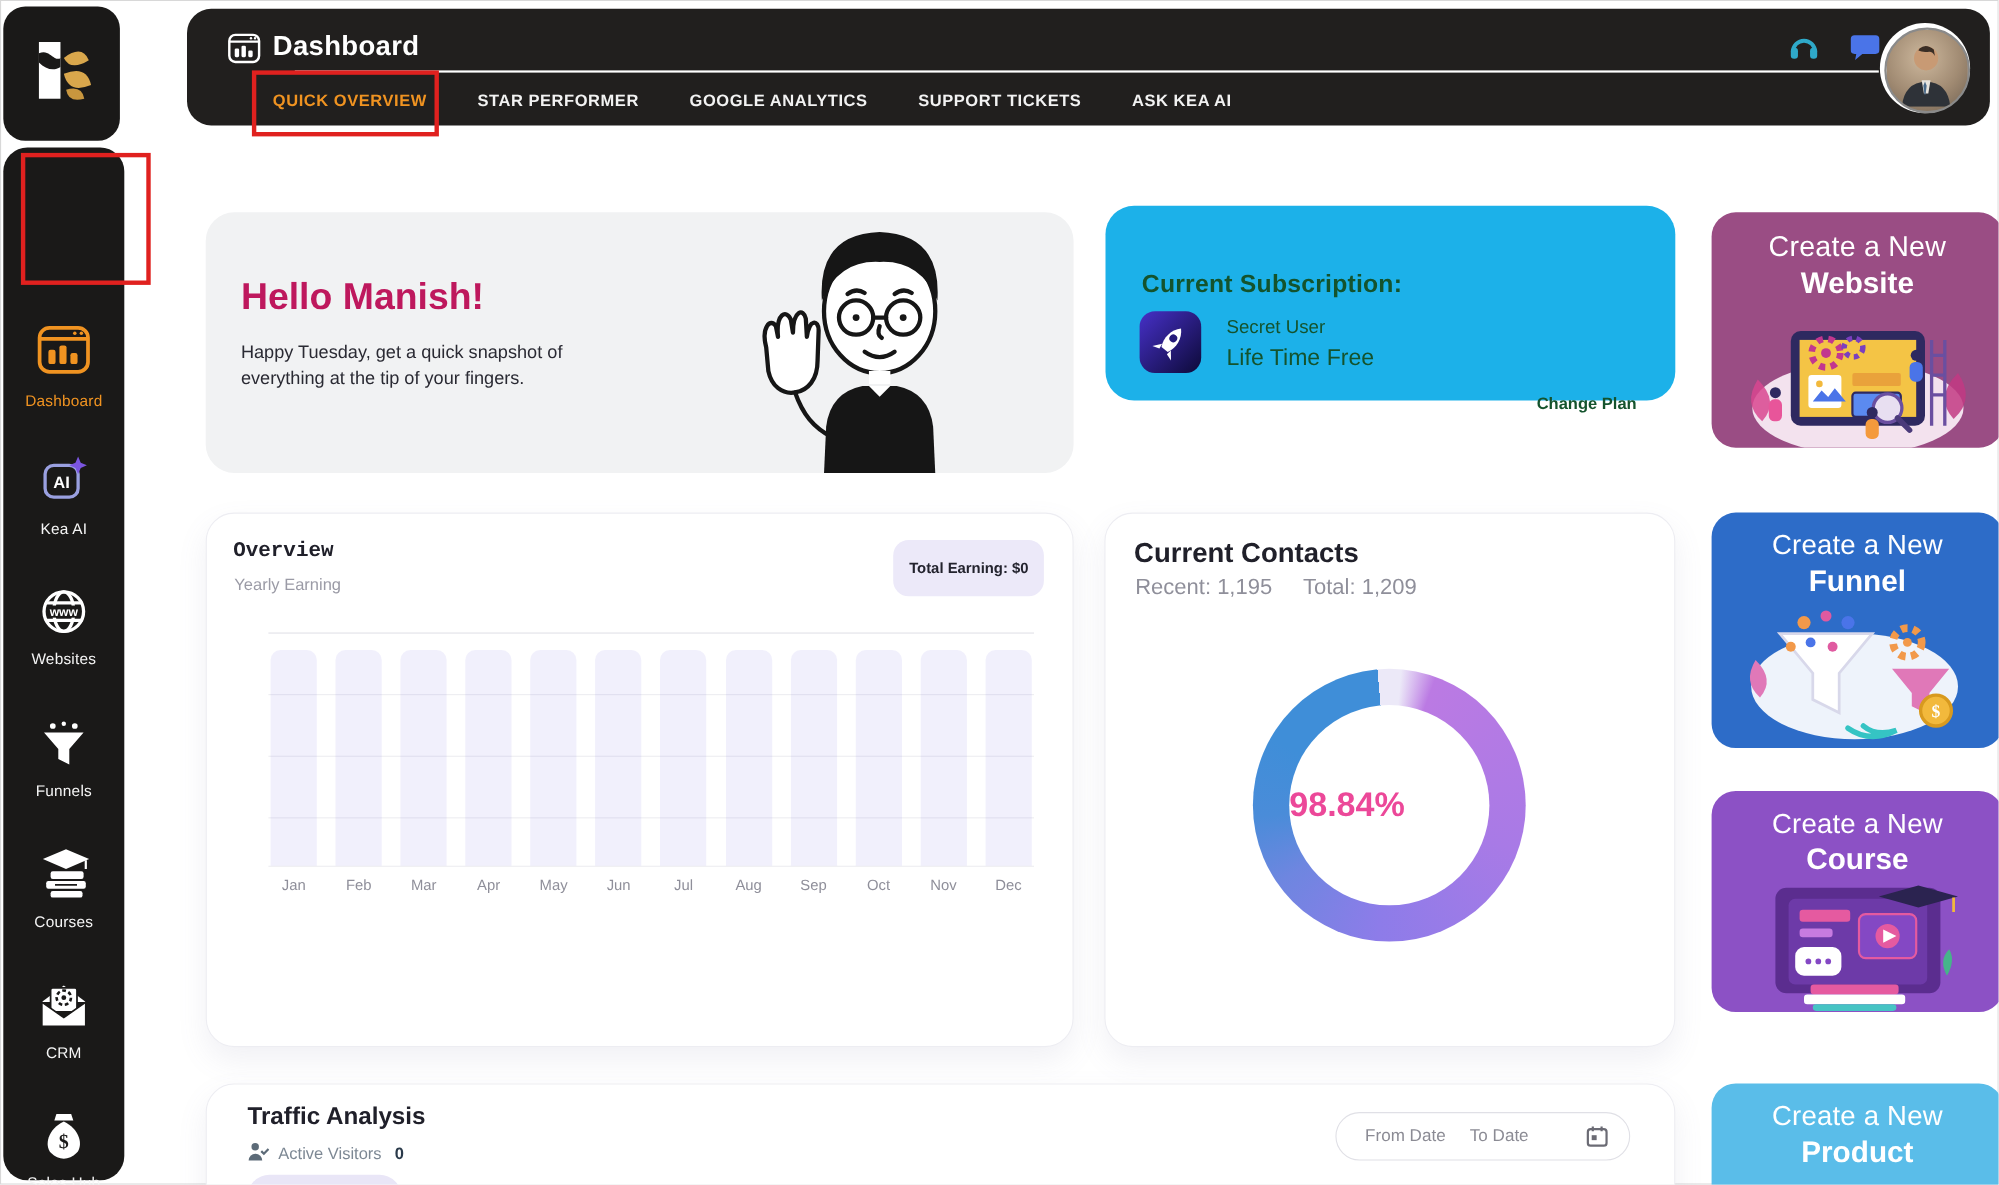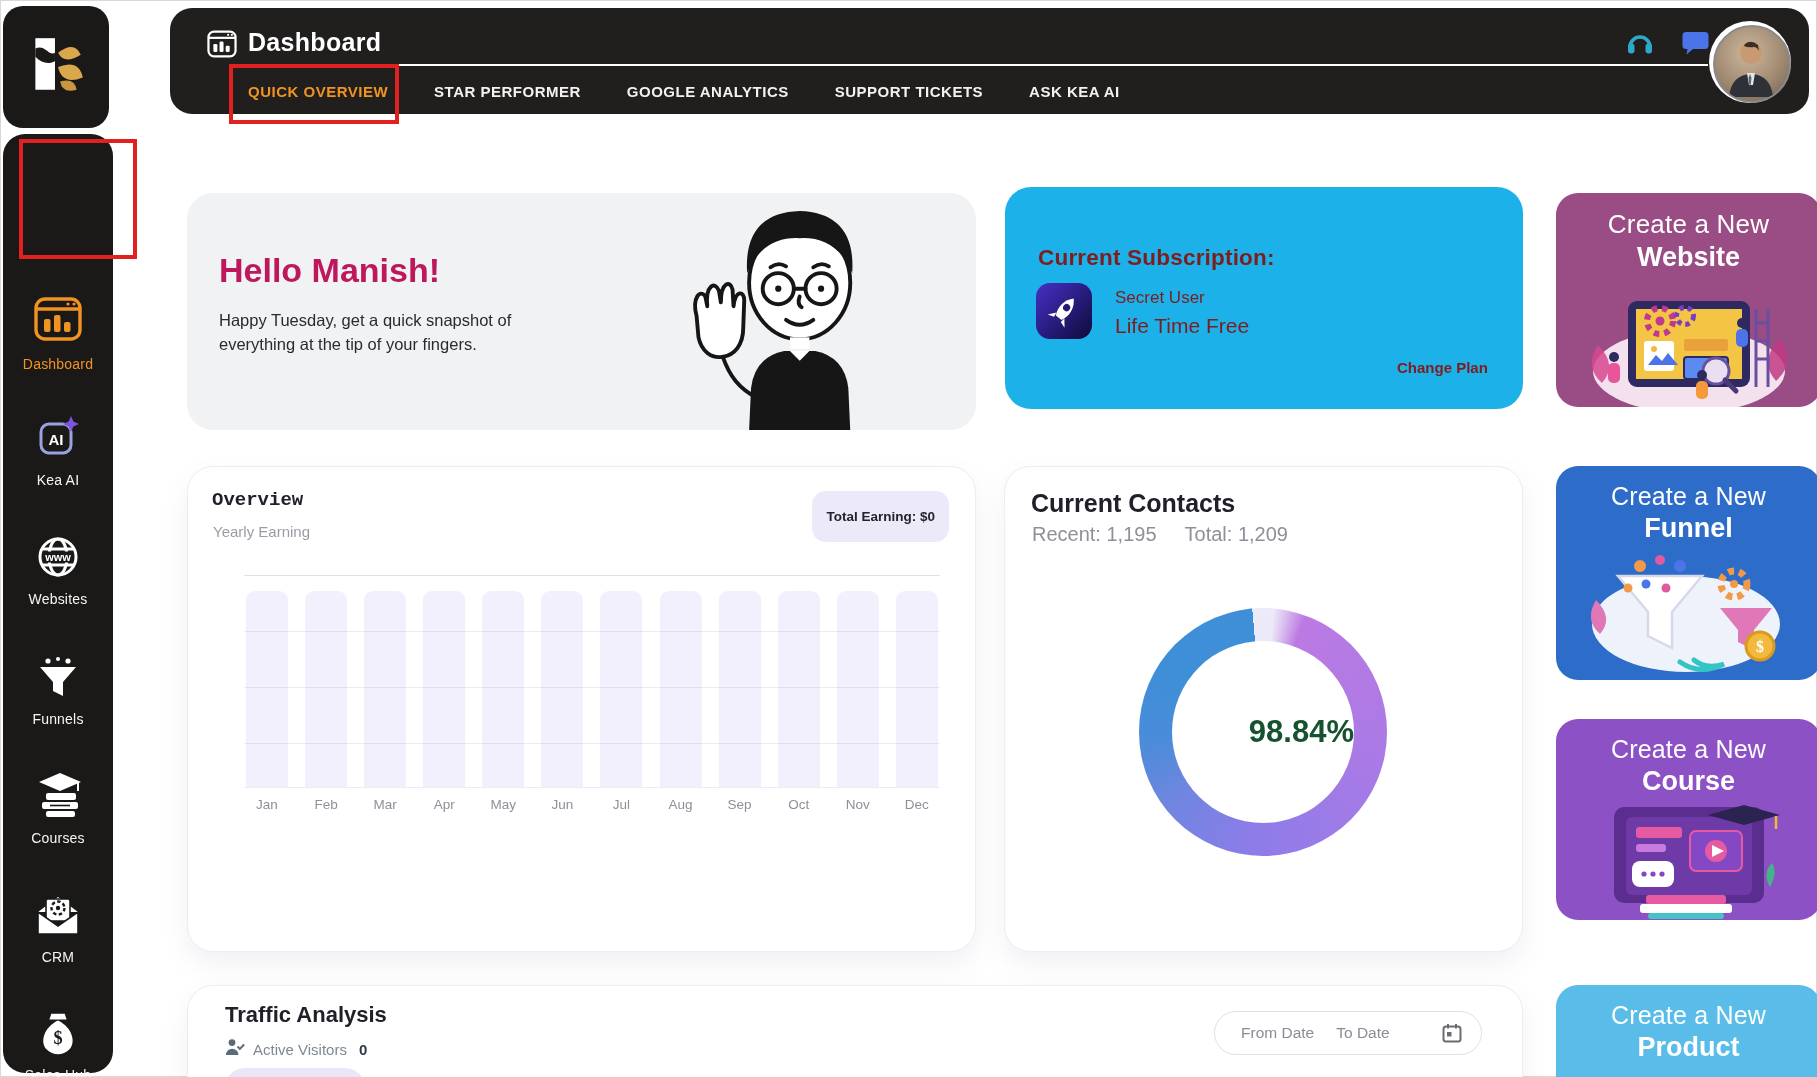--- a/index.html
+++ b/index.html
@@ -27,21 +27,21 @@
   .avatar-inner{width:100%;height:100%;border-radius:50%;border:2px solid #8a8a8a;overflow:hidden;
     background:radial-gradient(circle at 45% 35%,#cdb89d 0%,#a08a72 55%,#6e5f50 100%);position:relative;}
   .avatar-inner svg{position:absolute;left:0;top:0;}
   
   .redbox{border:4px solid #E0211F;box-sizing:border-box;pointer-events:none;}
   
   .card{border-radius:26px;box-sizing:border-box;}
   .hello-card{left:187px;top:193px;width:789px;height:237px;background:#f1f2f3;overflow:hidden;}
   .hello-title{left:32px;top:58px;font-size:34px;font-weight:bold;color:#be185d;}
   .hello-sub{left:32px;font-size:16.5px;color:#2a2a33;}
-  .sub-card{left:1005px;top:187px;width:518px;height:222px;background:#1CB1E9;color:#7f1d1d;}
+  .sub-card{left:1005px;top:187px;width:518px;height:177px;background:#1CB1E9;color:#14532d;}
   .sub-head{left:33px;top:58px;font-size:22.5px;font-weight:bold;letter-spacing:.2px;}
   .rocket-tile{left:31px;top:96px;width:56px;height:56px;border-radius:14px;
     background:linear-gradient(135deg,#4630c8,#0d0a38);display:flex;align-items:center;justify-content:center;}
   .sub-user{left:110px;top:101px;font-size:17px;}
   .sub-plan{left:110px;top:127px;font-size:21px;}
   .change-plan{left:392px;top:172px;font-size:15px;font-weight:600;cursor:pointer;}
   .panel{background:#fff;border:1px solid #ededf2;box-shadow:0 12px 26px rgba(120,120,160,.10);}
   .overview-card{left:187px;top:466px;width:789px;height:486px;}
   .ov-title{left:24px;top:22px;font-size:19px;font-weight:bold;color:#20202a;font-family:Liberation Mono, monospace;}
   .ov-sub{left:25px;top:56px;font-size:15px;color:#9b9ba6;}
@@ -55,21 +55,21 @@
   .months{position:absolute;left:2px;right:2px;top:222px;display:flex;justify-content:space-between;}
   .months span{width:42px;text-align:center;font-size:13.5px;color:#8f8f9a;}
   .contacts-card{left:1004px;top:466px;width:519px;height:486px;}
   .rc-title{left:26px;top:22px;font-size:25px;font-weight:bold;color:#20202a;}
   .rc-sub{left:27px;top:56px;font-size:20px;color:#8f8f9a;display:flex;gap:28px;}
   .donut{left:134px;top:141px;width:248px;height:248px;border-radius:50%;
     background:conic-gradient(from 0deg,#ece9f8 0deg 5deg,#bb7ae3 20deg,#a87ae6 110deg,#8d7ce9 185deg,
       #6e86e0 235deg,#4a8cd9 265deg,#3f8ed8 300deg 355deg,#ece9f8 355deg 360deg);
     display:flex;align-items:center;justify-content:center;}
   .donut-hole{width:182px;height:182px;border-radius:50%;background:#fff;display:flex;
-    align-items:center;justify-content:flex-end;font-size:31px;font-weight:bold;color:#14532d;}
+    align-items:center;justify-content:flex-start;font-size:31px;font-weight:bold;color:#ec4899;}
   .traffic-card{left:187px;top:985px;width:1336px;height:125px;}
   .tr-title{left:37px;top:16px;font-size:22px;font-weight:bold;color:#20202a;}
   .tr-row{left:37px;top:52px;display:flex;align-items:center;gap:8px;}
   .tr-label{font-size:15px;color:#7d8894;}
   .tr-value{font-size:15px;font-weight:bold;color:#2a3a4a;margin-left:4px;}
   .tr-pill{left:37px;top:82px;width:140px;height:40px;border-radius:20px;background:#e9e6f7;}
   .date-pill{left:1026px;top:25px;width:268px;height:44px;border:1.5px solid #e0e0e6;border-radius:22px;
     display:flex;align-items:center;gap:22px;padding:0 18px 0 26px;box-sizing:border-box;cursor:pointer;}
   .date-text{font-size:15.5px;color:#8b8b94;}
   .date-cal{margin-left:auto;display:flex;}

